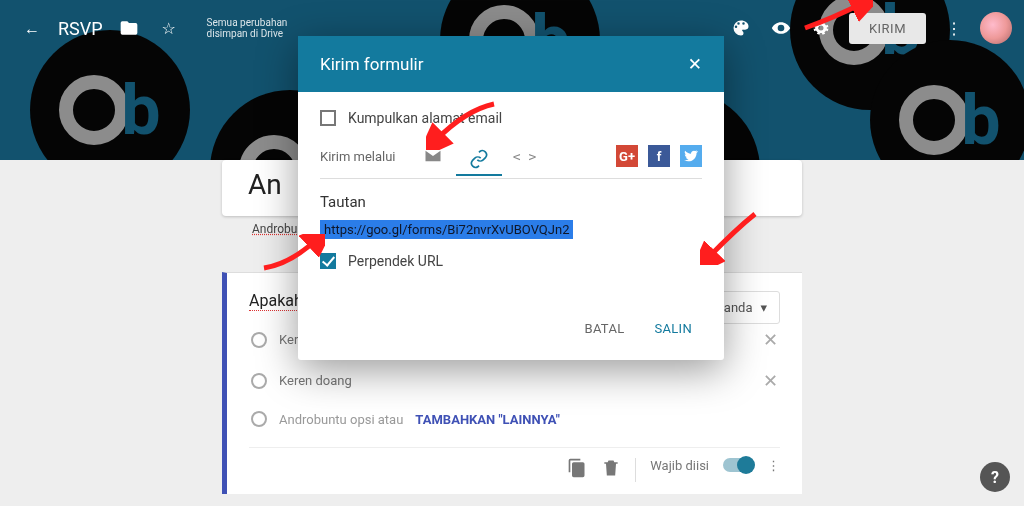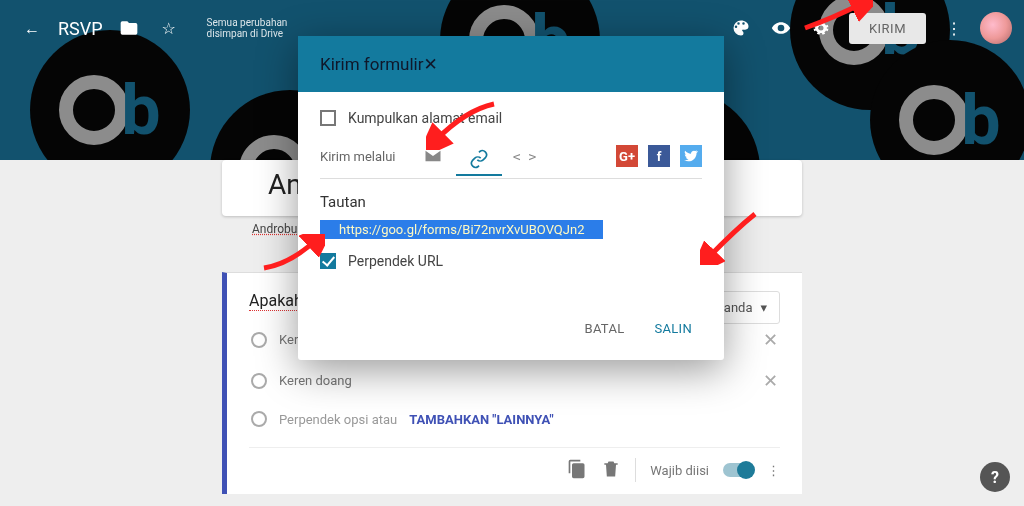--- a/index.html
+++ b/index.html
@@ -18,52 +18,52 @@
   .savestate{font-size:10px;opacity:.85;margin:0 18px;width:120px}
   .spacer{flex:1}
   .sendbtn{background:#e8e8e8;color:#666;padding:8px 20px;border-radius:3px;font-size:13px;margin:0 8px;letter-spacing:.5px}
   .avatar{width:32px;height:32px;border-radius:50%;background:radial-gradient(circle at 40% 40%,#fbc,#e99,#a66);margin-left:6px}
 
   
   .scrim{position:absolute;inset:0;background:rgba(0,0,0,.45)}
 
   
   .card{position:absolute;left:222px;top:160px;width:580px;background:#fff;border-radius:4px;box-shadow:0 1px 3px rgba(0,0,0,.2)}
-  .card-head{position:absolute;left:268px;top:168px;font-size:28px;color:#222}
+  .card-head{position:absolute;left:248px;top:168px;font-size:28px;color:#222}
   .card-sub{position:absolute;left:252px;top:222px;font-size:12px;color:#444;text-decoration:underline dotted #d33}
   .q{position:absolute;left:222px;top:272px;width:580px;background:#fff;border-left:5px solid #3f51b5;border-top:1px solid #ddd;padding:18px 22px 12px}
   .qtitle{font-size:16px;color:#222;margin-bottom:8px;border-bottom:1px dotted #d33;display:inline-block}
   .qrow{display:flex;align-items:center;gap:12px;padding:10px 2px;color:#777;font-size:13px}
   .radio{width:16px;height:16px;border:2px solid #aaa;border-radius:50%}
   .qrow .x{margin-left:auto;color:#aaa;font-size:18px}
   .addopt{color:#999}.addopt .link{color:#3f51b5;font-weight:bold}
   .selbox{position:absolute;right:22px;top:18px;display:flex;align-items:center;gap:8px;border:1px solid #ddd;border-radius:3px;padding:8px 12px;font-size:13px;color:#555}
   .selbox .r{width:14px;height:14px;border:2px solid #777;border-radius:50%;position:relative}
   .selbox .r::after{content:"";width:6px;height:6px;background:#777;border-radius:50%;position:absolute;left:2px;top:2px}
-  .qfoot{border-top:1px solid #eee;margin-top:10px;padding-top:10px;display:flex;align-items:center;justify-content:flex-end;gap:14px;color:#777;font-size:13px}
+  .qfoot{border-top:1px solid #eee;margin-top:10px;padding-top:10px;display:flex;align-items:flex-start;justify-content:flex-end;gap:14px;color:#777;font-size:13px}
   .toggle{width:30px;height:14px;background:#9ec4d1;border-radius:8px;position:relative}
   .toggle::after{content:"";position:absolute;width:18px;height:18px;border-radius:50%;background:#1e7b99;top:-2px;right:-2px}
 
   
   .modal{position:absolute;left:298px;top:36px;width:426px;background:#fff;border-radius:3px;box-shadow:0 10px 40px rgba(0,0,0,.4);z-index:50}
-  .m-head{background:#137a9e;color:#0f172a;padding:18px 22px;display:flex;align-items:center;justify-content:flex-start;font-size:17px}
+  .m-head{background:#137a9e;color:#ffffff;padding:18px 22px;display:flex;align-items:center;justify-content:space-between;font-size:17px}
   .m-body{padding:18px 22px;color:#444}
   .chkrow{display:flex;align-items:center;gap:12px;font-size:14px;margin-bottom:14px}
   .chk{width:16px;height:16px;border:2px solid #777}
   .chk.on{background:#137a9e;border-color:#137a9e;position:relative}
   .chk.on::after{content:"";position:absolute;left:3px;top:-1px;width:5px;height:10px;border:solid #fff;border-width:0 2px 2px 0;transform:rotate(40deg)}
   .sendvia{display:flex;align-items:center;gap:0;font-size:13px;color:#666;border-bottom:1px solid #ddd;padding-bottom:6px;margin-bottom:14px}
   .sendvia .lab{margin-right:14px}
   .tab{width:46px;height:32px;display:flex;align-items:center;justify-content:center;color:#888}
   .tab.active{color:#137a9e;border-bottom:2px solid #137a9e;margin-bottom:-7px}
   .socials{margin-left:auto;display:flex;gap:10px}
   .sq{width:22px;height:22px;background:#888;color:#fff;display:flex;align-items:center;justify-content:center;font-size:13px;font-weight:bold}
   .gplus{background:#d34836}.fb{background:#3b5998}.tw{background:#55acee}
   .sect{font-size:15px;color:#333;margin:4px 0 8px}
-  .url{background:#2b7de9;color:#fef9c3;padding:2px 19px;font-size:13px;display:inline-block}
+  .url{background:#2b7de9;color:#0f172a;padding:2px 4px;font-size:13px;display:inline-block}
   .m-foot{display:flex;justify-content:flex-end;gap:10px;padding:12px 22px 16px}
   .txtbtn{font-size:13px;font-weight:normal;letter-spacing:.3px;padding:8px 10px}
   .txtbtn.cancel{color:#666}.txtbtn.primary{color:#137a9e}
 
   
   .arrow{position:absolute;z-index:60;color:#ff1e1e}
   .arrow svg{display:block}
 
   .helpfab{position:absolute;right:14px;bottom:14px;width:30px;height:30px;border-radius:50%;background:#555;color:#fff;display:flex;align-items:center;justify-content:center;font-weight:bold}
 </style>
@@ -147,21 +147,21 @@
     <span>Keren banget</span>
     <span class="x">✕</span>
   </div>
   <div class="qrow">
     <span class="radio"></span>
     <span>Keren doang</span>
     <span class="x">✕</span>
   </div>
   <div class="qrow addopt">
     <span class="radio"></span>
-    <span>Perpendek opsi  atau </span>
+    <span>Androbuntu opsi  atau </span>
     <span class="link">TAMBAHKAN "LAINNYA"</span>
   </div>
 
   <div class="qfoot">
     <span><svg width="20" height="20" viewBox="0 0 24 24" fill="#777">
           <path d="M16 1H4a2 2 0 0 0-2 2v14h2V3h12V1zm3 4H8a2 2 0 0 0-2 2v14a2 2 0 0 0 2 2h11a2 2 0 0 0 2-2V7a2 2 0 0 0-2-2z"></path>
         </svg></span>
     <span><svg width="20" height="20" viewBox="0 0 24 24" fill="#777">
           <path d="M6 7h12l-1 14H7L6 7zm3-4h6l1 2h4v2H4V5h4l1-2z"></path>
         </svg></span>

